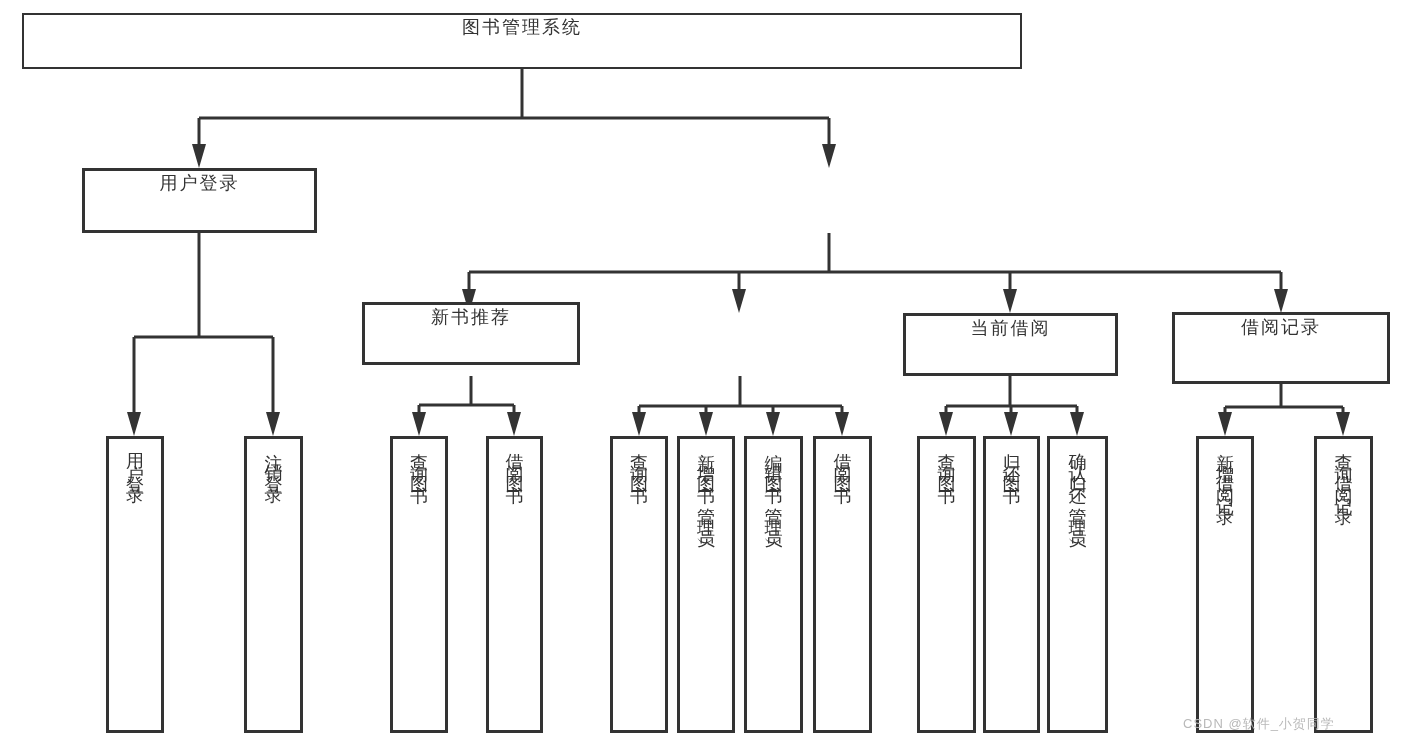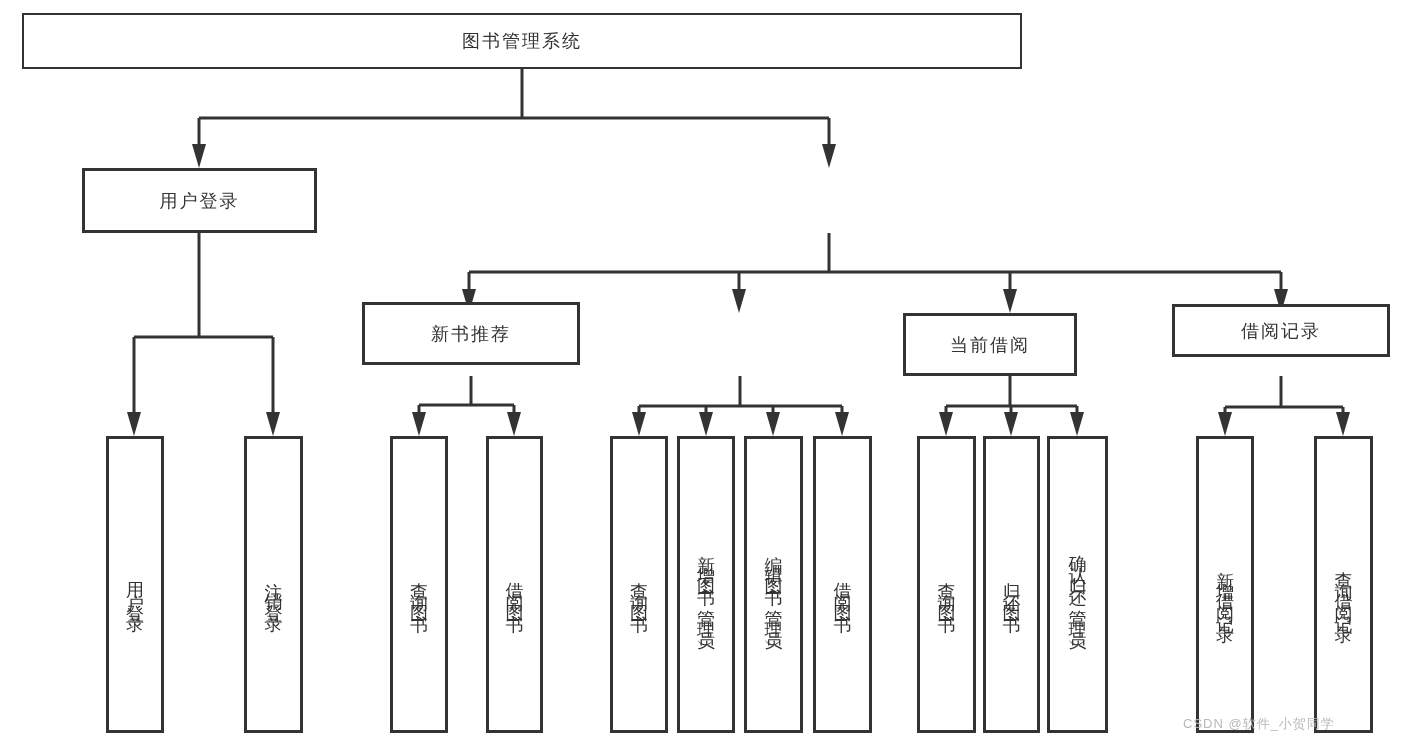--- a/index.html
+++ b/index.html
@@ -3,21 +3,21 @@
 <meta charset="utf-8">
 <style>
   html,body { margin:0; padding:0; background:#ffffff; }
   .canvas {
     position:relative; width:1405px; height:747px; background:#ffffff;
     font-family:"Liberation Sans", sans-serif; overflow:hidden; color:#333333;
   }
   .wires { position:absolute; left:0; top:0; }
   .box {
     position:absolute; background:#ffffff; border:3px solid #333333;
-    box-sizing:border-box; display:flex; align-items:center; justify-content:center;
+    box-sizing:border-box; display:flex; align-items:flex-start; justify-content:center;
   }
   .box.root { border-width:2px; }
   .h-label { font-size:18px; letter-spacing:2px; white-space:nowrap; }
   .v-label {
     writing-mode:vertical-rl; text-orientation:mixed;
     font-size:18px; line-height:1; letter-spacing:11px; margin-bottom:-11px;
     white-space:nowrap;
   }
   .watermark {
     position:absolute; left:1183px; top:715px; font-size:13px;
@@ -99,24 +99,24 @@
     <span class="h-label">图书管理系统</span>
   </div>
 
   <div class="box" style="left:82px;top:168px;width:235px;height:65px">
     <span class="h-label">用户登录</span>
   </div>
 
   <div class="box" style="left:362px;top:302px;width:218px;height:63px">
     <span class="h-label">新书推荐</span>
   </div>
-  <div class="box" style="left:903px;top:313px;width:174px;height:63px">
+  <div class="box" style="left:903px;top:313px;width:215px;height:63px">
     <span class="h-label">当前借阅</span>
   </div>
-  <div class="box" style="left:1172px;top:304px;width:218px;height:53px">
+  <div class="box" style="left:1172px;top:312px;width:218px;height:72px">
     <span class="h-label">借阅记录</span>
   </div>
 
   <div class="box" style="left:106px;top:436px;width:58px;height:297px">
     <span class="v-label">用户登录</span>
   </div>
   <div class="box" style="left:244px;top:436px;width:59px;height:297px">
     <span class="v-label">注销登录</span>
   </div>
 

